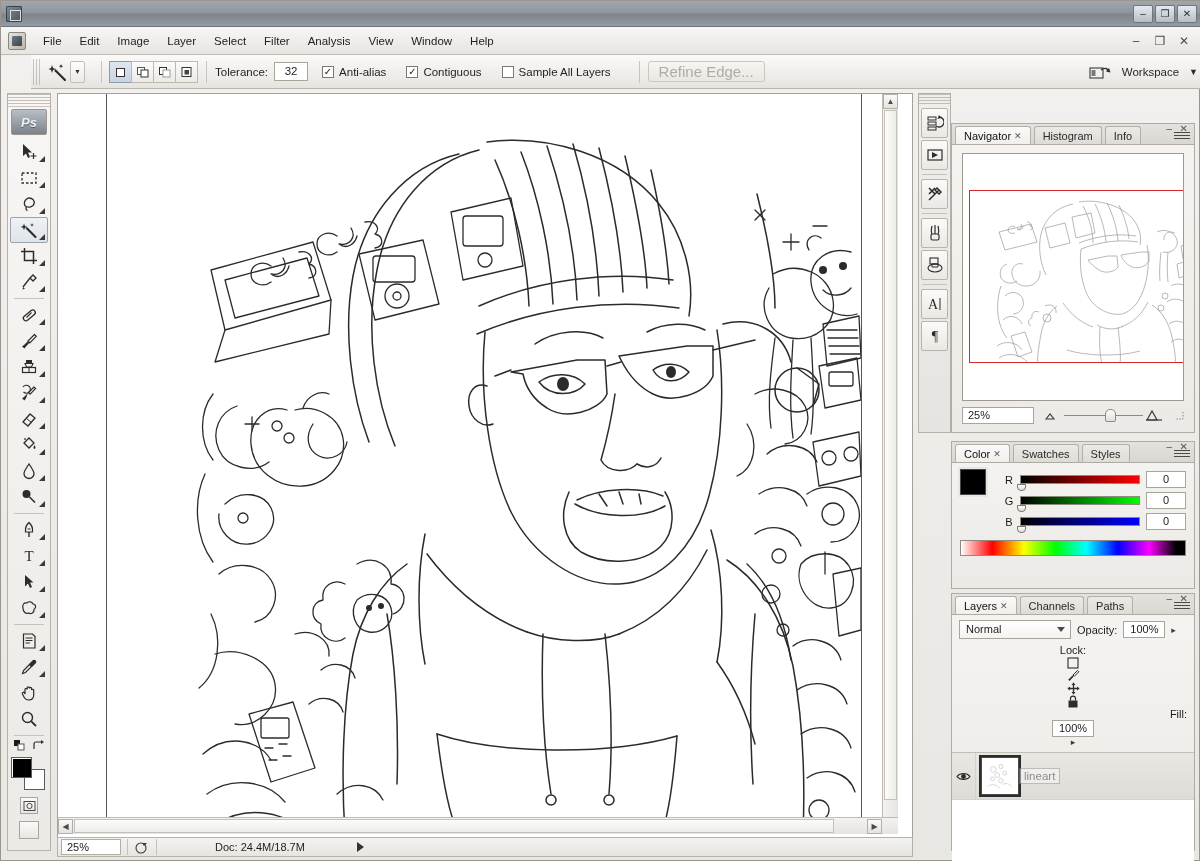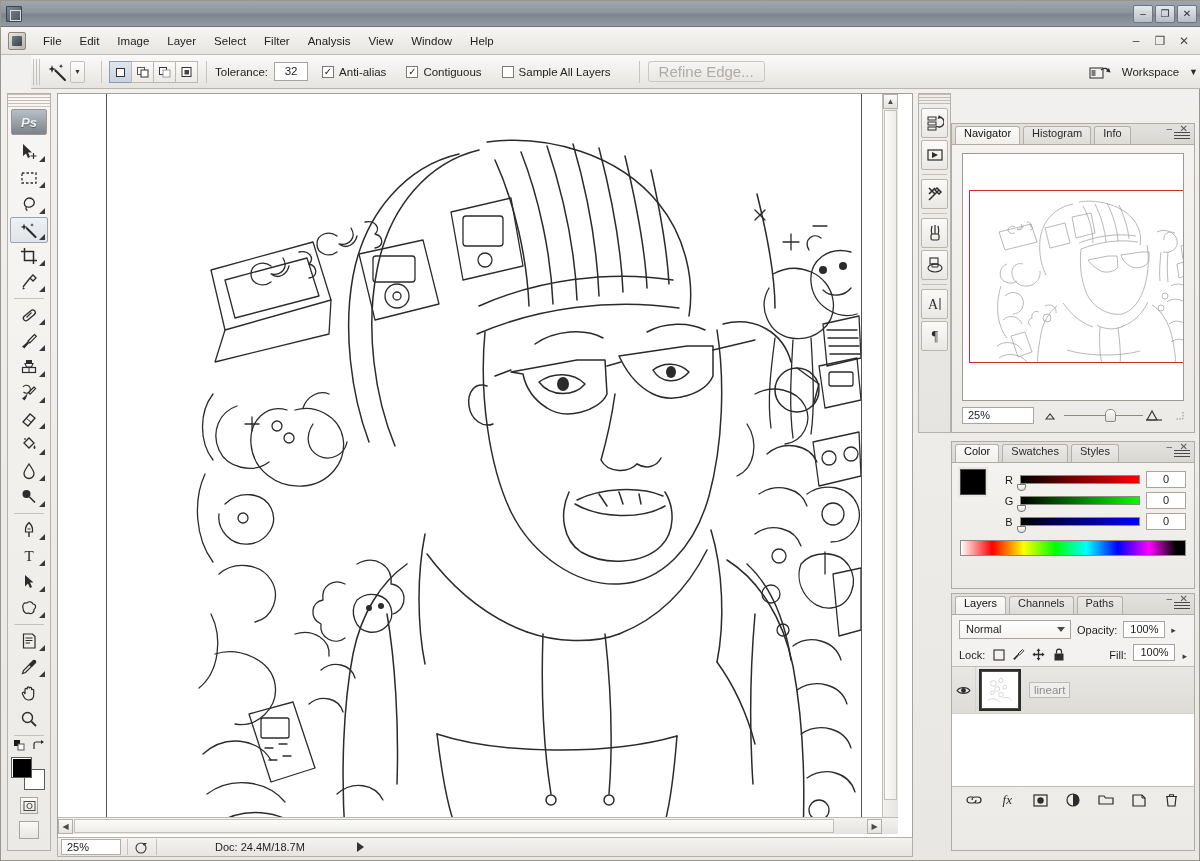--- a/index.html
+++ b/index.html
@@ -224,26 +224,25 @@
     position: absolute; background: linear-gradient(180deg,#f5f4f2,#eceae6);
     border: 1px solid #b0aca4;
   }
   .panel-tabs {
     height: 21px; display: flex; align-items: flex-end;
     background: linear-gradient(180deg,#e4e2de,#d9d7d2);
     border-bottom: 1px solid #b0aca4; position: relative;
   }
   .ptab {
     height: 18px; padding: 0 8px; margin-left: 3px;
-    display: flex; align-items: center; gap: 19px;
+    display: flex; align-items: center; gap: 3px;
     font-size: 11px; color: #2a2a2a;
     background: linear-gradient(180deg,#eceae6,#dedcd7);
     border: 1px solid #b4b0a8; border-bottom: none;
     border-radius: 3px 3px 0 0;
-    flex-direction: column;
   }
   .ptab.active { background: linear-gradient(180deg,#fafaf8,#f1efec); color: #111; }
   .ptab .x { font-size: 9px; color: #5a5a5a; }
   .panel-menu {
     position: absolute; right: 4px; bottom: 2px; width: 16px; height: 14px;
     display: flex; flex-direction: column; justify-content: center; gap: 2px;
   }
   .panel-menu i { display: block; height: 1px; background: #4a4a4a; }
   .panel-min { position: absolute; right: 22px; top: -1px; font-size: 10px; color: #555; }
   .panel-cls { position: absolute; right: 6px; top: -1px; font-size: 10px; color: #555; }
@@ -292,29 +291,29 @@
   .blend-sel {
     width: 112px; height: 19px; border: 1px solid #a9a59d; background: linear-gradient(180deg,#fff,#f4f3f1);
     font-size: 11px; line-height: 17px; padding-left: 6px; color: #1d1d1d; position: relative;
   }
   .blend-sel .chev { position: absolute; right: 5px; top: 6px; width:0;height:0;
     border-left:4px solid transparent;border-right:4px solid transparent;border-top:5px solid #4a4a4a; }
   .lp-lbl { font-size: 11px; color: #1c1c1c; }
   .num-field { width: 42px; height: 17px; border: 1px solid #a9a59d; background: #fff;
     font-size: 11px; line-height: 15px; text-align: center; color: #1d1d1d; }
   .num-arrow { font-size: 9px; color: #3a3a3a; }
-  .lp-row2 { display: flex; align-items: flex-end; gap: 7px; padding: 2px 7px 5px 7px; border-bottom: 1px solid #c2beb6; }
+  .lp-row2 { display: flex; align-items: center; gap: 0; padding: 2px 7px 5px 7px; border-bottom: 1px solid #c2beb6; flex-direction: column; }
   .lock-icn { width: 13px; height: 13px; display:flex;align-items:center;justify-content:center; }
   .layer-list { height: 120px; background: #fff; border-bottom: 1px solid #c2beb6; overflow: hidden; position:relative;}
   .layer-row { height: 47px; display: flex; align-items: center; border-bottom: 1px solid #d5d2cc; }
   .layer-row.selected { background: linear-gradient(180deg,#e9e7e3,#dedcd7); }
   .eye-cell { width: 24px; display: flex; align-items: center; justify-content: center; border-right: 1px solid #d5d2cc; height:100%; }
   .layer-thumb { width: 38px; height: 38px; margin-left: 5px; background: #fff; border: 1px solid #4a4a4a; position:relative; overflow:hidden; }
   .layer-thumb.sel { outline: 2px solid #2c2c2c; }
-  .layer-name { font-size: 11.5px; color: #1c1c1c; margin-left: 10px; font-style: italic; }
+  .layer-name { font-size: 11.5px; color: #1c1c1c; font-style: italic; }
   .layer-name.editing {
     font-style: normal; border: 1px solid #8d8d8d; background: #fdfdfd;
     padding: 1px 4px; opacity: .45; filter: blur(.4px);
   }
   .lock-badge { margin-left: auto; margin-right: 10px; }
   .lp-footer { height: 26px; display: flex; align-items: center; justify-content: space-around; padding: 0 6px; }
   .lpf { width: 20px; height: 20px; display:flex;align-items:center;justify-content:center; }
 
   .ico { display: block; }
 </style>

